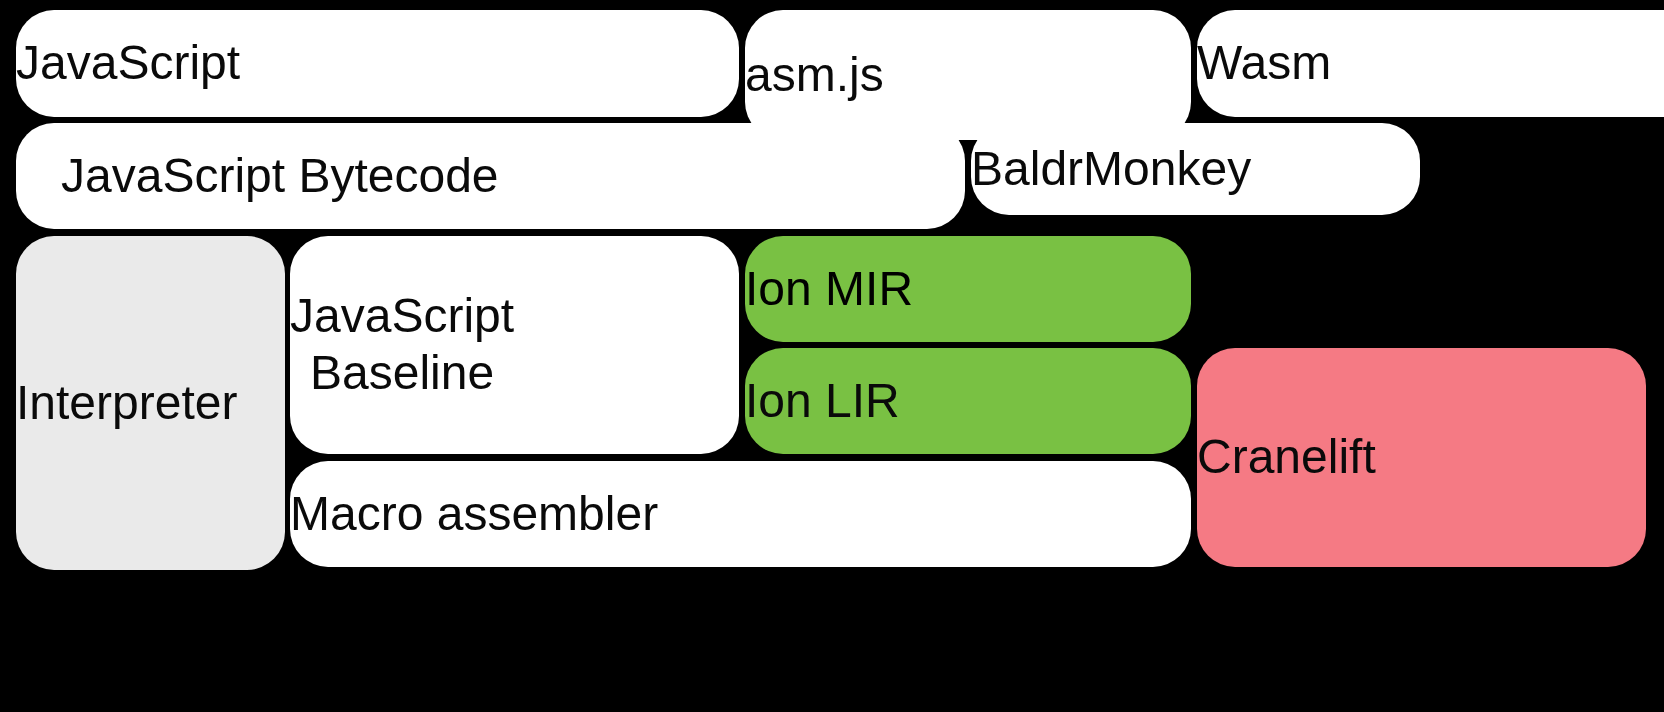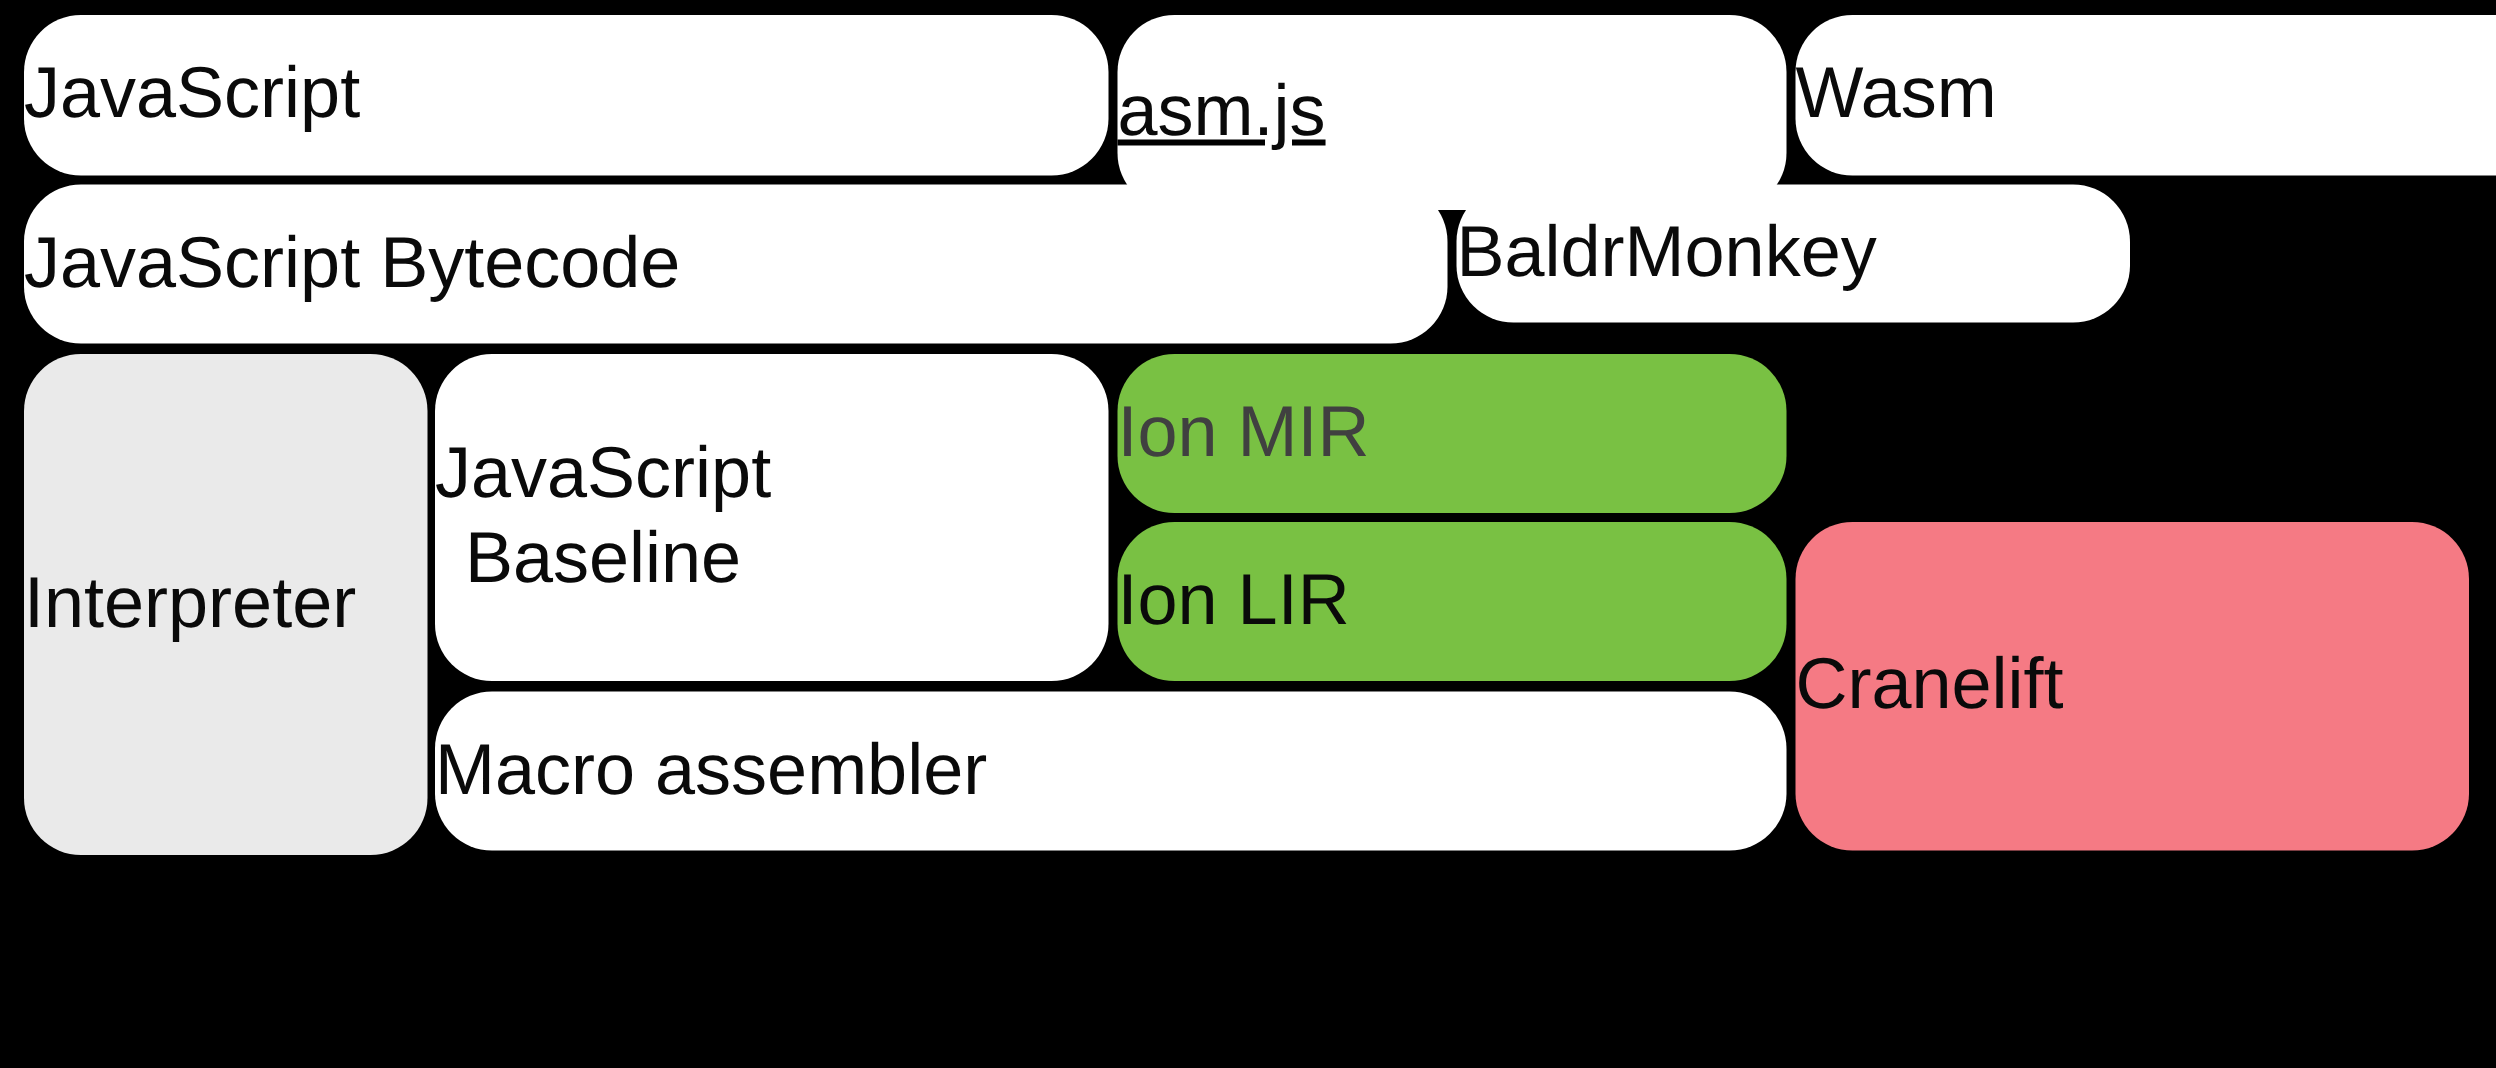--- a/index.html
+++ b/index.html
@@ -32,41 +32,41 @@
     letter-spacing: 0;
   }
 </style>
 </head>
 <body>
 
 <div id="diagram-canvas" style="width: 1664px; height: 712px; background: rgb(0, 0, 0);">
     <div class="box" style="left: 16px; top: 10px; width: 723px; height: 107px; background: rgb(255, 255, 255);">
       <span class="box-label" style="color: rgb(10, 10, 10);">JavaScript</span>
     </div>
-    <div class="box" style="left: 745px; top: 10px; width: 446px; height: 130px; background: rgb(255, 255, 255); text-decoration: underline;">
+    <div class="box" style="left: 745px; top: 10px; width: 446px; height: 130px; background: rgb(255, 255, 255);">
       <span class="box-label" style="color: rgb(10, 10, 10);">asm.js</span>
     </div>
     <div class="box" style="left: 1197px; top: 10px; width: 522px; height: 107px; background: rgb(255, 255, 255);">
       <span class="box-label" style="color: rgb(10, 10, 10);">Wasm</span>
     </div>
-    <div class="box" style="left: 16px; top: 123px; width: 949px; height: 106px; background: rgb(255, 255, 255);">
+    <div class="box" style="left: 16px; top: 123px; width: 949px; height: 106px; background: rgb(255, 255, 255); padding-left: 45px;">
       <span class="box-label" style="color: rgb(10, 10, 10);">JavaScript Bytecode</span>
     </div>
     <div class="box" style="left: 971px; top: 123px; width: 449px; height: 92px; background: rgb(255, 255, 255);">
       <span class="box-label" style="color: rgb(10, 10, 10);">BaldrMonkey</span>
     </div>
     <div class="box" style="left: 16px; top: 236px; width: 269px; height: 334px; background: rgb(234, 234, 234);">
       <span class="box-label" style="color: rgb(10, 10, 10);">Interpreter</span>
     </div>
     <div class="box" style="left: 290px; top: 236px; width: 449px; height: 218px; background: rgb(255, 255, 255);">
       <span class="box-label" style="color: rgb(10, 10, 10);">JavaScript
 Baseline</span>
     </div>
     <div class="box" style="left: 745px; top: 236px; width: 446px; height: 106px; background: rgb(121, 193, 67);">
-      <span class="box-label" style="color: #404040;">Ion MIR</span>
+      <span class="box-label" style="color: #000000;">Ion MIR</span>
     </div>
     <div class="box" style="left: 745px; top: 348px; width: 446px; height: 106px; background: rgb(121, 193, 67);">
       <span class="box-label" style="color: rgb(10, 10, 10);">Ion LIR</span>
     </div>
     <div class="box" style="left: 1197px; top: 348px; width: 449px; height: 219px; background: rgb(245, 122, 132);">
       <span class="box-label" style="color: rgb(10, 10, 10);">Cranelift</span>
     </div>
     <div class="box" style="left: 290px; top: 461px; width: 901px; height: 106px; background: rgb(255, 255, 255);">
       <span class="box-label" style="color: rgb(10, 10, 10);">Macro assembler</span>
     </div>

